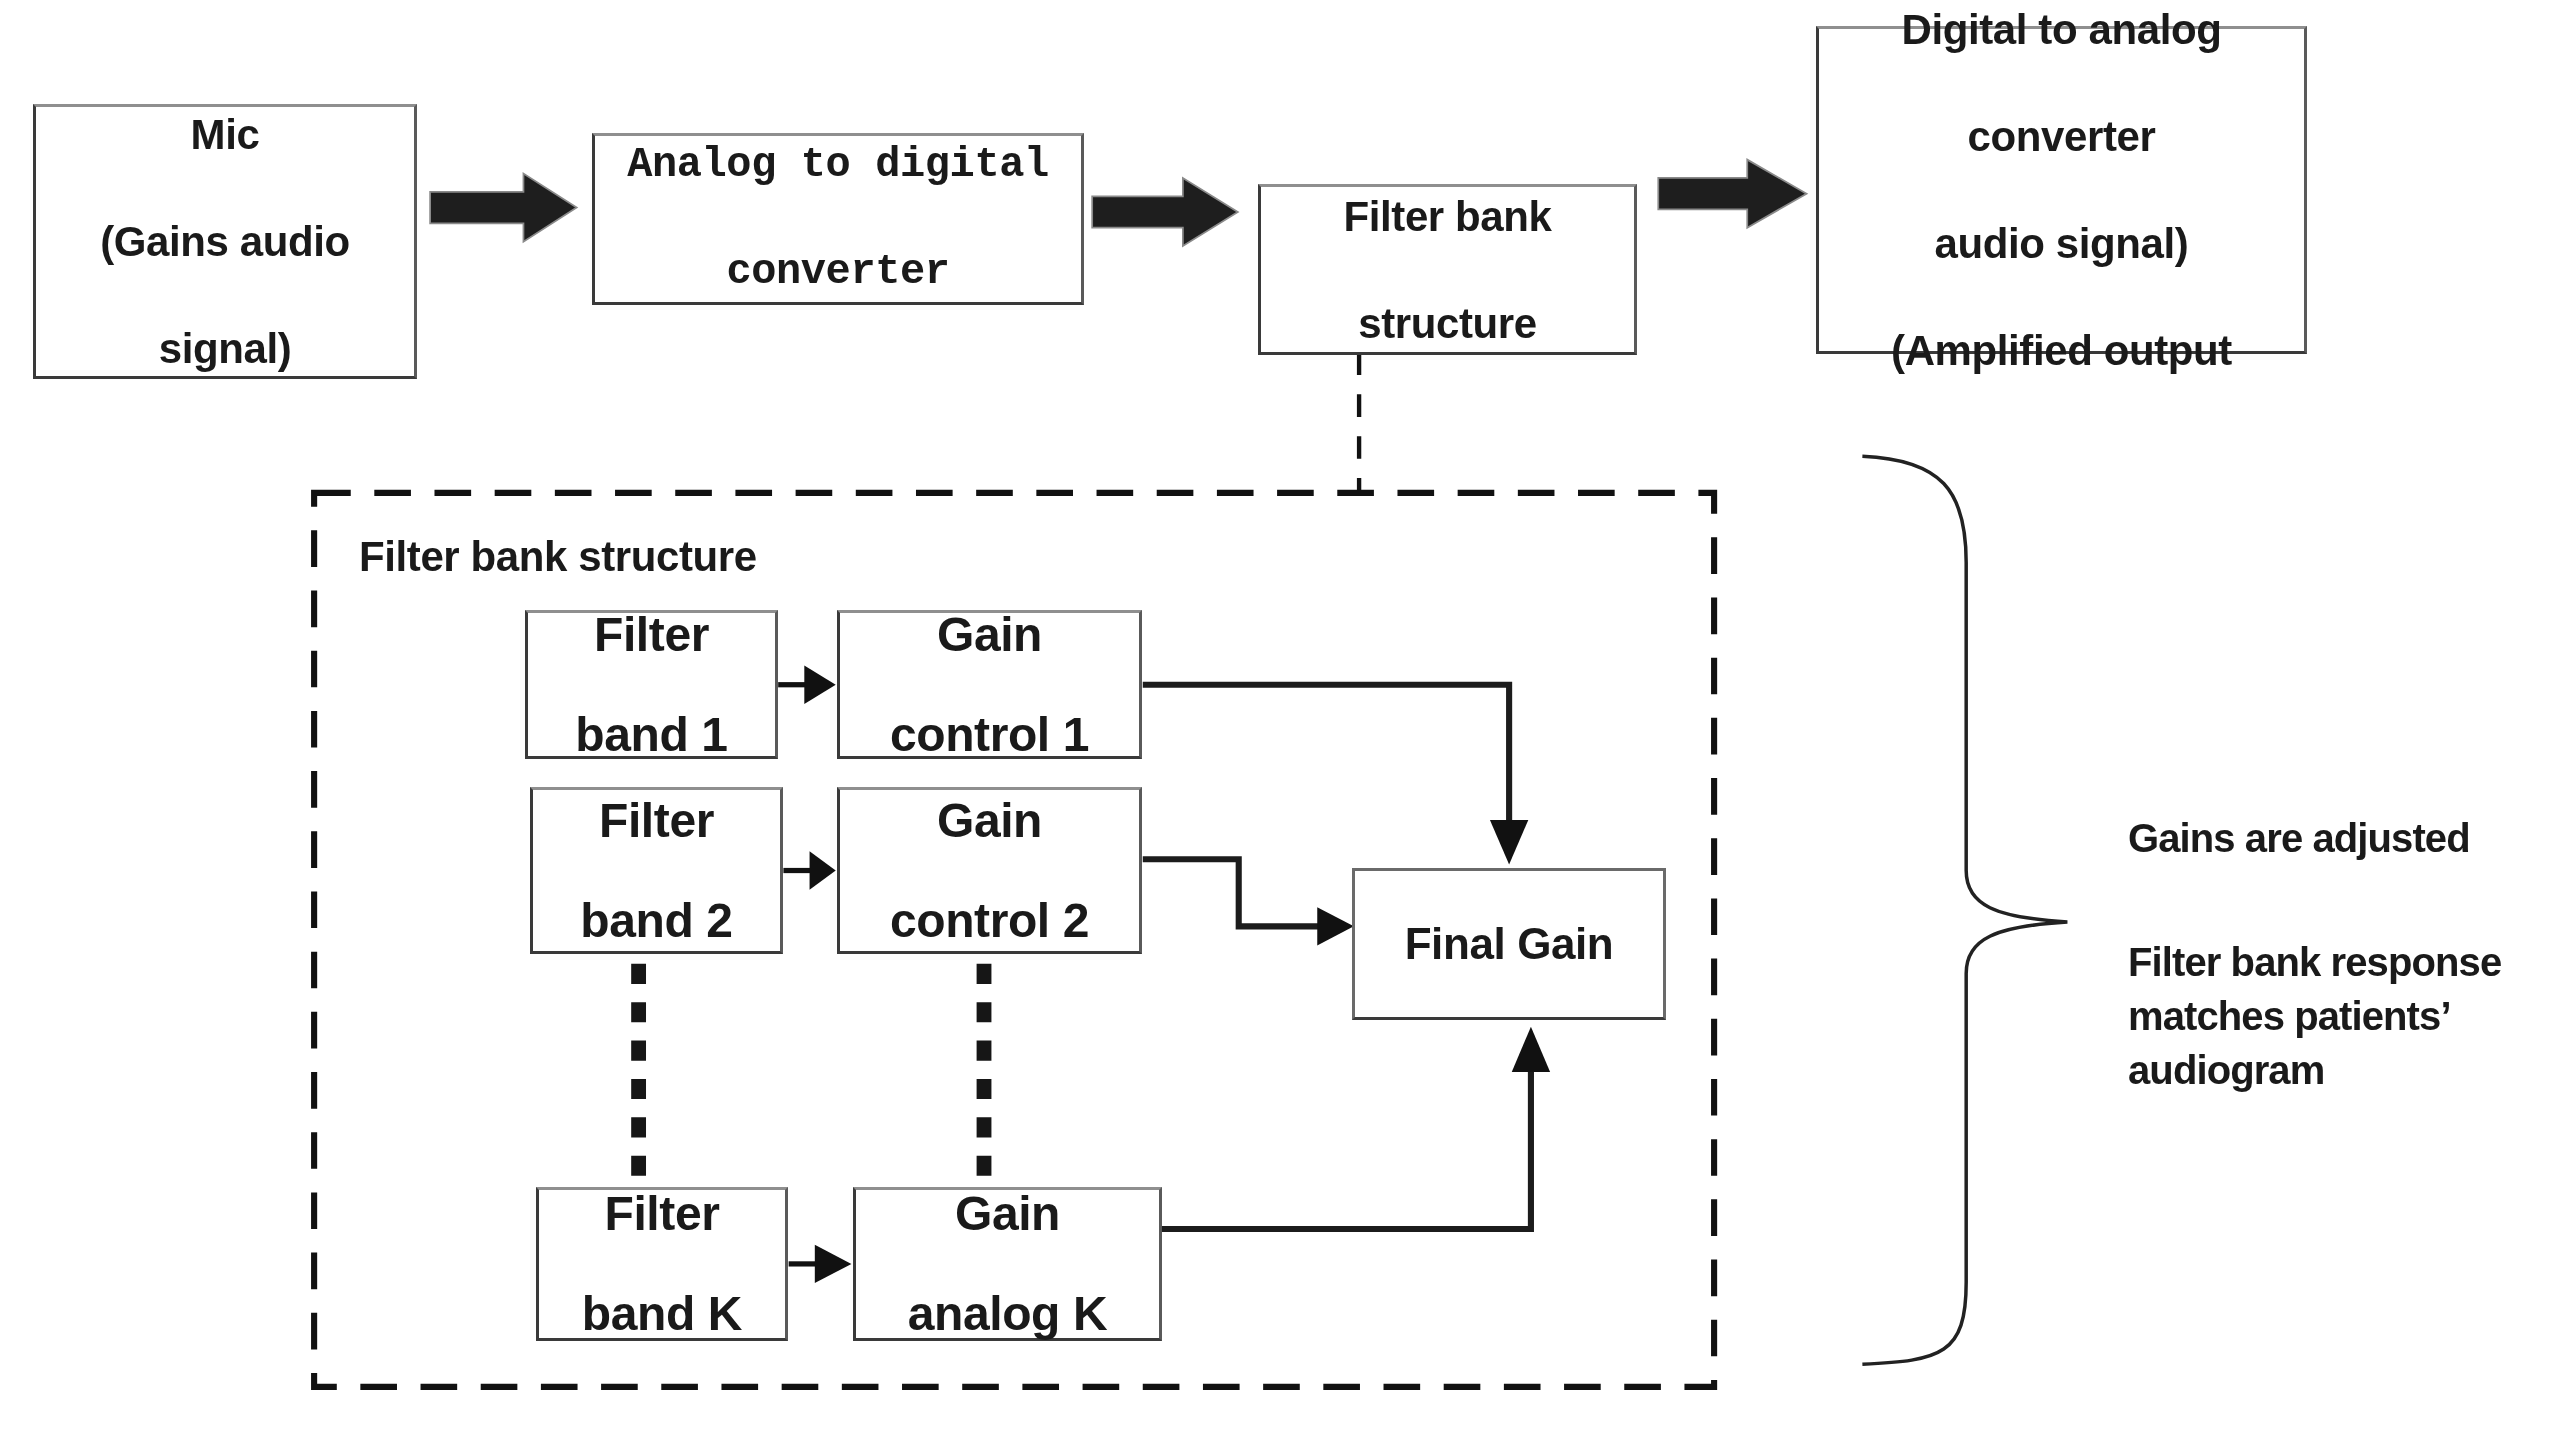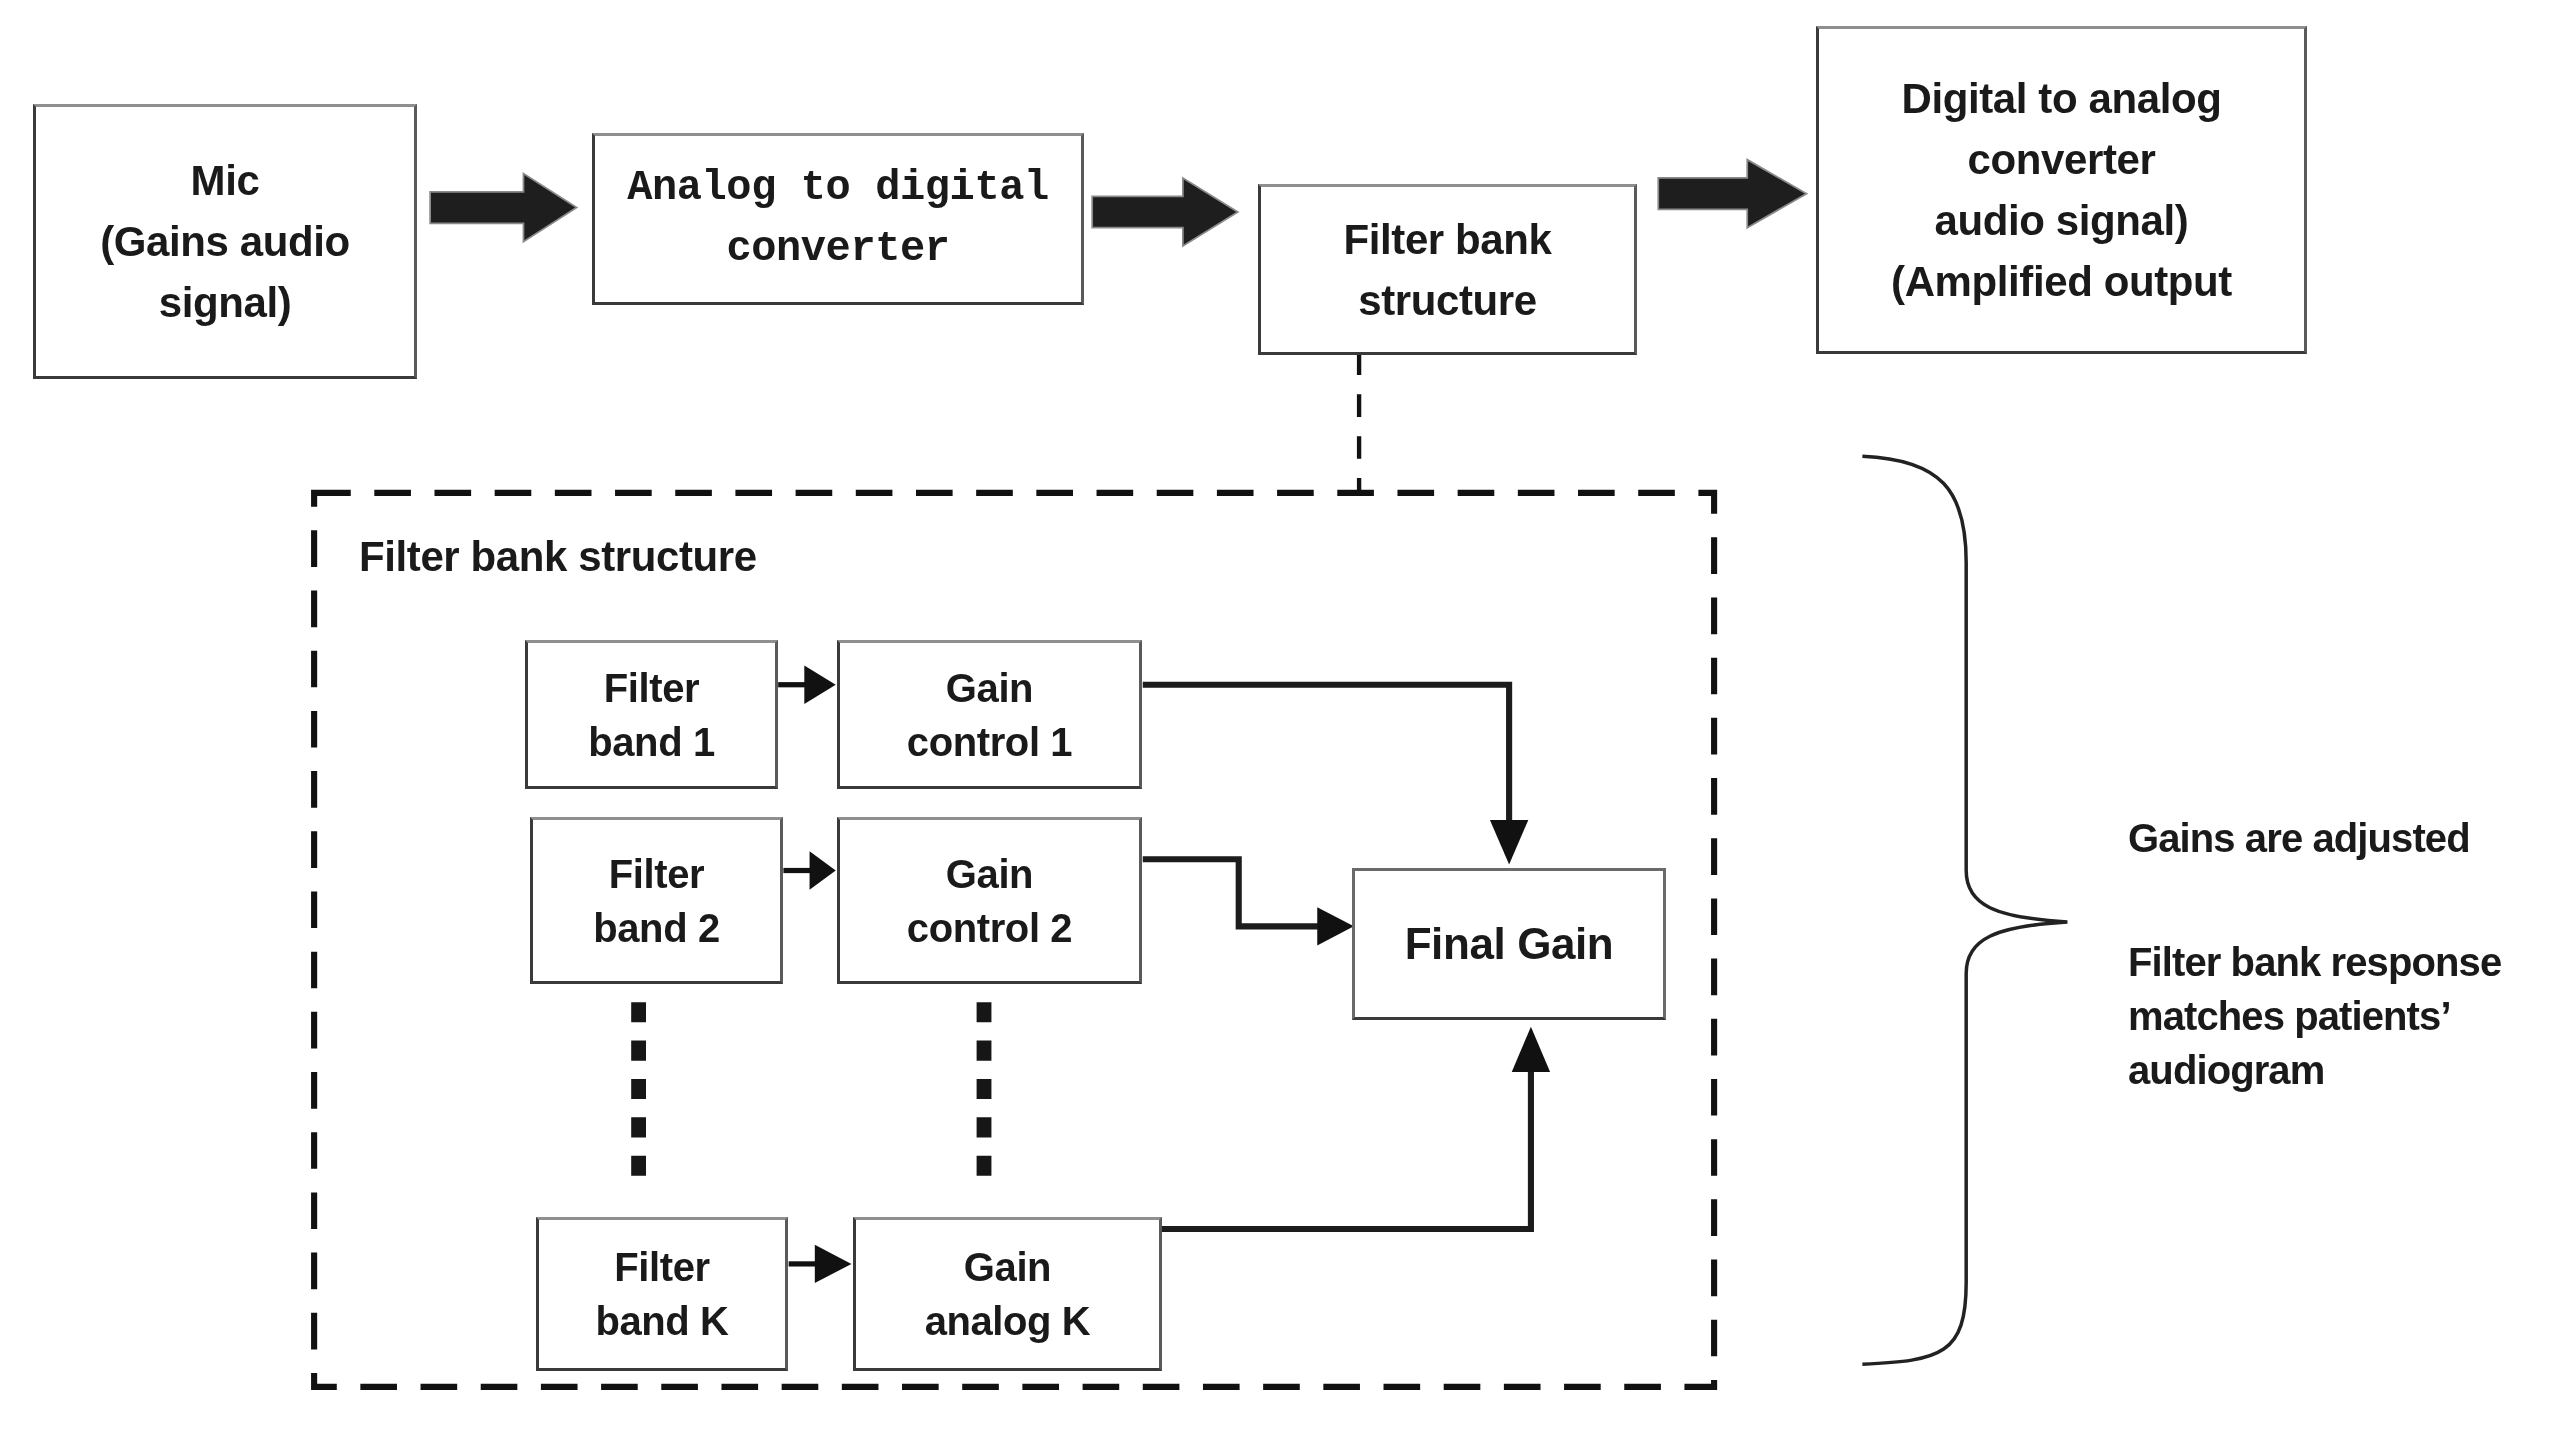--- a/index.html
+++ b/index.html
@@ -31,24 +31,25 @@
     border: 3.5px solid #3a3a3a;
     border-top-color: #8f8f8f;
     border-right-color: #5a5a5a;
     display: flex;
     flex-direction: column;
     justify-content: center;
     align-items: center;
     text-align: center;
     z-index: 2;
     letter-spacing: -0.4px;
+    gap: 46px;
   }
   .box span { display: block; white-space: nowrap; }
   .pipeline-box { font-size: 42px; line-height: 61px; }
-  .inner-box    { font-size: 40px; line-height: 54px; margin-top: 30px; }
+  .inner-box    { font-size: 48px; line-height: 54px; }
   .final-box    { font-size: 44px; line-height: 52px; }
   .fbs-label {
     position: absolute;
     left: 359px; top: 534px;
     font-size: 42px;
     line-height: 45px;
     white-space: nowrap;
     z-index: 2;
     letter-spacing: -0.4px;
   }

